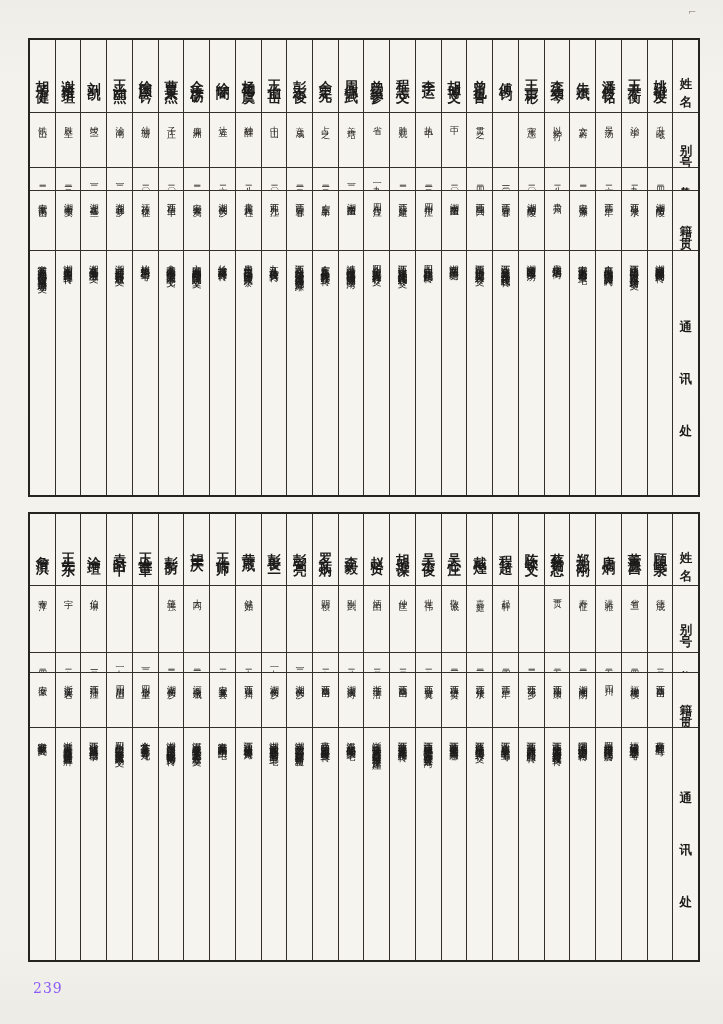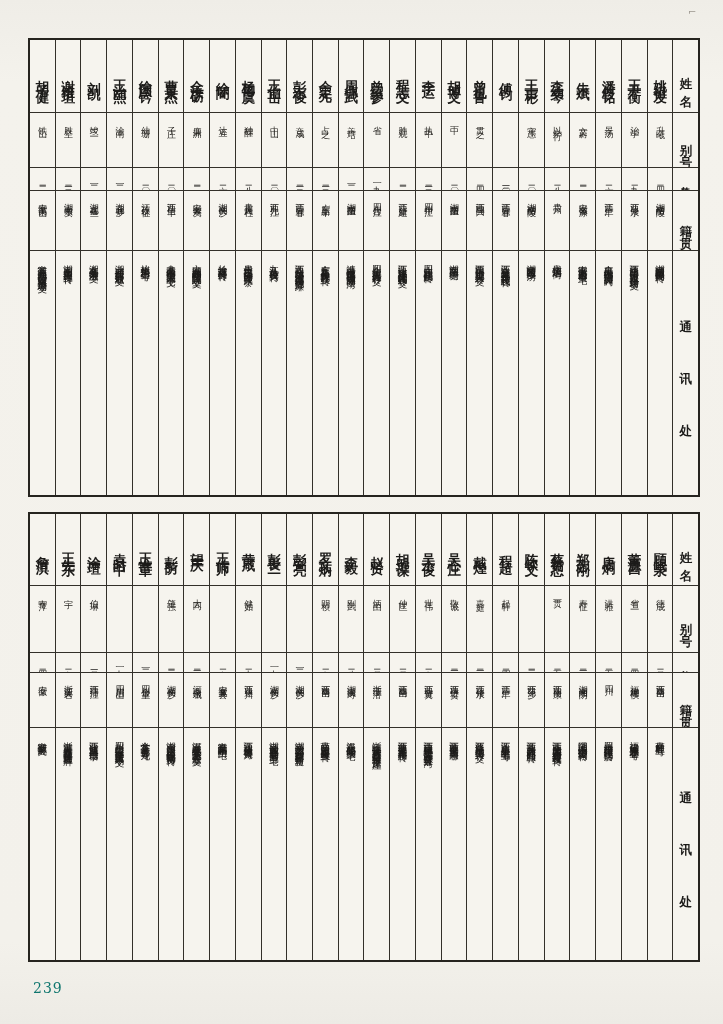--- a/index.html
+++ b/index.html
@@ -55,21 +55,21 @@
   .col.hdr .c-alias{align-items:center;padding-top:0;}
   .col.hdr .c-alias .vt{font-size:12.5px;letter-spacing:12px;padding-top:12px;color:#1c1b19;}
   .col.hdr .c-age{align-items:center;}
   .col.hdr .c-age .vt{font-size:9.5px;letter-spacing:0;}
   .col.hdr .c-native{align-items:center;padding-top:0;}
   .col.hdr .c-native .vt{font-size:12.5px;letter-spacing:12px;padding-top:12px;}
   .col.hdr .c-addr{align-items:center;padding-top:0;}
   .col.hdr .c-addr .vt{letter-spacing:52px;padding-top:30px;}
   .page-number{
     position:absolute;left:33px;top:980px;
-    font-family:"DejaVu Serif", serif;font-size:14px;color:#0f766e;
+    font-family:"DejaVu Serif", serif;font-size:14px;color:#8b5cf6;
     letter-spacing:1px;
   }
 </style>
 </head>
 <body>
 
 <div class="sheet"></div>
 <span class="scan-mark" style="left:688px;top:6px;">⌐</span>
 
 <div class="table" id="table-top">

